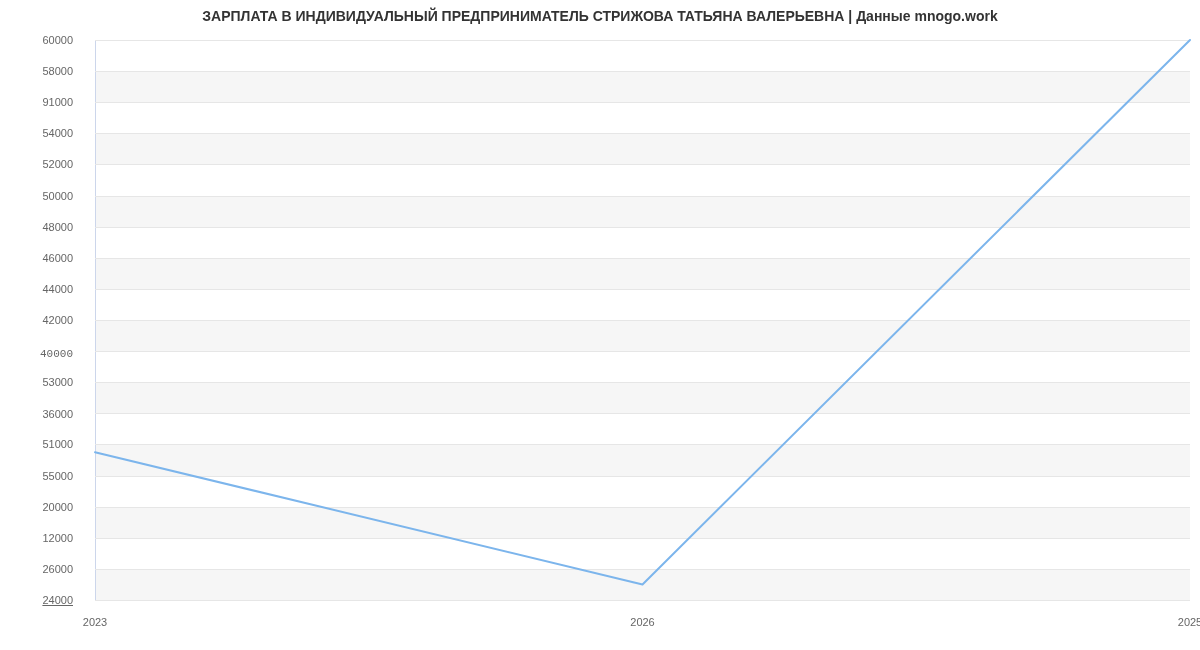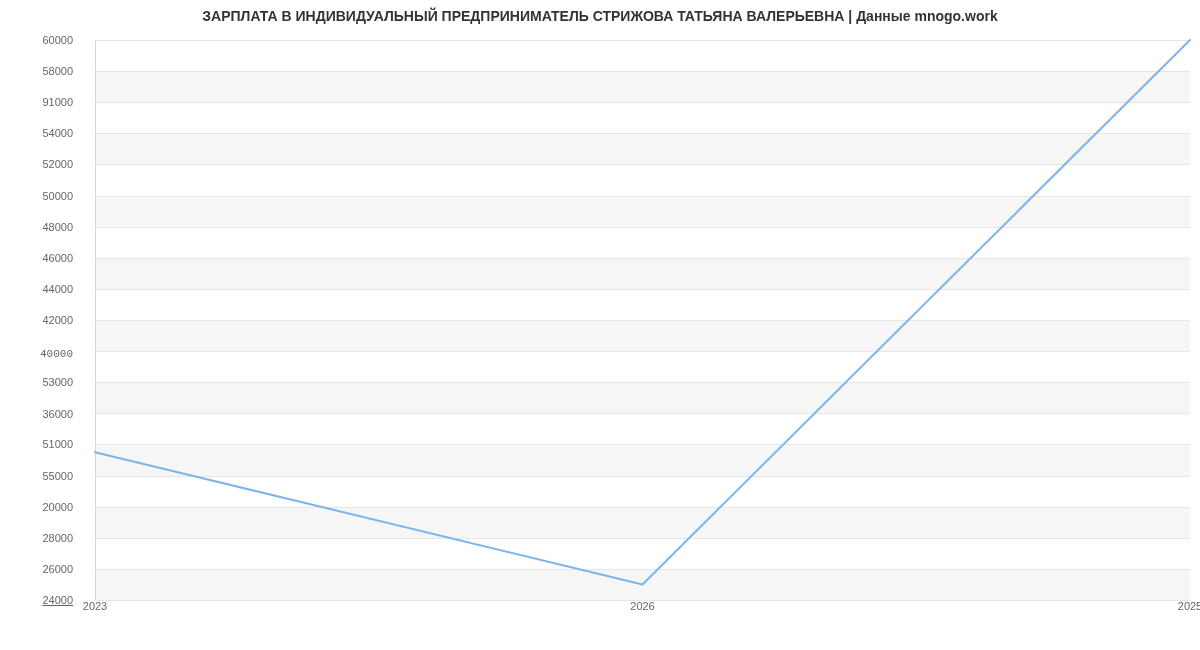--- a/index.html
+++ b/index.html
@@ -3,21 +3,21 @@
 <meta charset="utf-8">
 <style>
   html,body{margin:0;padding:0;width:1200px;height:650px;background:#fff;font-family:"Lucida Grande","Lucida Sans Unicode",Arial,Helvetica,sans-serif;font-size:12px;color:#333;}
   .chart{position:absolute;left:0;top:0;width:1200px;height:604px;}
   .title{position:absolute;left:0;top:8px;width:1200px;text-align:center;font-size:14px;font-weight:600;color:#333;}
   .plot{position:absolute;}
   .band{position:absolute;left:0;width:100%;background:#f6f6f6;}
   .gridline{position:absolute;left:0;width:100%;height:1px;background:#e6e6e6;}
   .axis-line{position:absolute;background:#ccd6eb;}
   .ytick{position:absolute;right:100%;margin-right:22px;transform:translateY(-50%);font-size:11px;color:#666;white-space:nowrap;}
-  .xtick{position:absolute;top:100%;margin-top:0;transform:translateX(-50%);font-size:11px;color:#666;white-space:nowrap;}
+  .xtick{position:absolute;top:100%;margin-top:16px;transform:translateX(-50%);font-size:11px;color:#666;white-space:nowrap;}
   svg.line{position:absolute;left:0;top:0;overflow:visible;}
   .series{fill:none;stroke:#7cb5ec;stroke-width:2;stroke-linejoin:round;stroke-linecap:round;}
 </style>
 </head>
 <body>
 
 <div class="chart">
   <div class="title">ЗАРПЛАТА В ИНДИВИДУАЛЬНЫЙ ПРЕДПРИНИМАТЕЛЬ СТРИЖОВА ТАТЬЯНА ВАЛЕРЬЕВНА | Данные mnogo.work</div>
   <div class="plot" id="plot" style="left: 95px; top: 40px; width: 1095px; height: 560px;">
       <div class="band" style="top: 31.1111px; height: 31.1111px;"></div>
@@ -30,21 +30,21 @@
       <div class="band" style="top: 466.667px; height: 31.1111px;"></div>
       <div class="band" style="top: 528.889px; height: 31.1111px;"></div>
     <div class="axis-line" id="xaxis" style="left: 0px; top: 560px; width: 1095px; height: 1px;"></div>
     <div class="axis-line" id="yaxis" style="left: 0px; top: 0px; width: 1px; height: 560px;"></div>
 
   <div class="gridline" style="top: 560px;"></div>
       <div class="ytick" style="top: 560px; text-decoration: underline;">24000</div>
       <div class="gridline" style="top: 528.889px;"></div>
       <div class="ytick" style="top: 528.889px;">26000</div>
       <div class="gridline" style="top: 497.778px;"></div>
-      <div class="ytick" style="top: 497.778px;">28000</div>
+      <div class="ytick" style="top: 497.778px;">12000</div>
       <div class="gridline" style="top: 466.667px;"></div>
       <div class="ytick" style="top: 466.667px;">20000</div>
       <div class="gridline" style="top: 435.556px;"></div>
       <div class="ytick" style="top: 435.556px;">55000</div>
       <div class="gridline" style="top: 404.444px;"></div>
       <div class="ytick" style="top: 404.444px;">51000</div>
       <div class="gridline" style="top: 373.333px;"></div>
       <div class="ytick" style="top: 374px;">36000</div>
       <div class="gridline" style="top: 342.222px;"></div>
       <div class="ytick" style="top: 342.222px;">53000</div>

